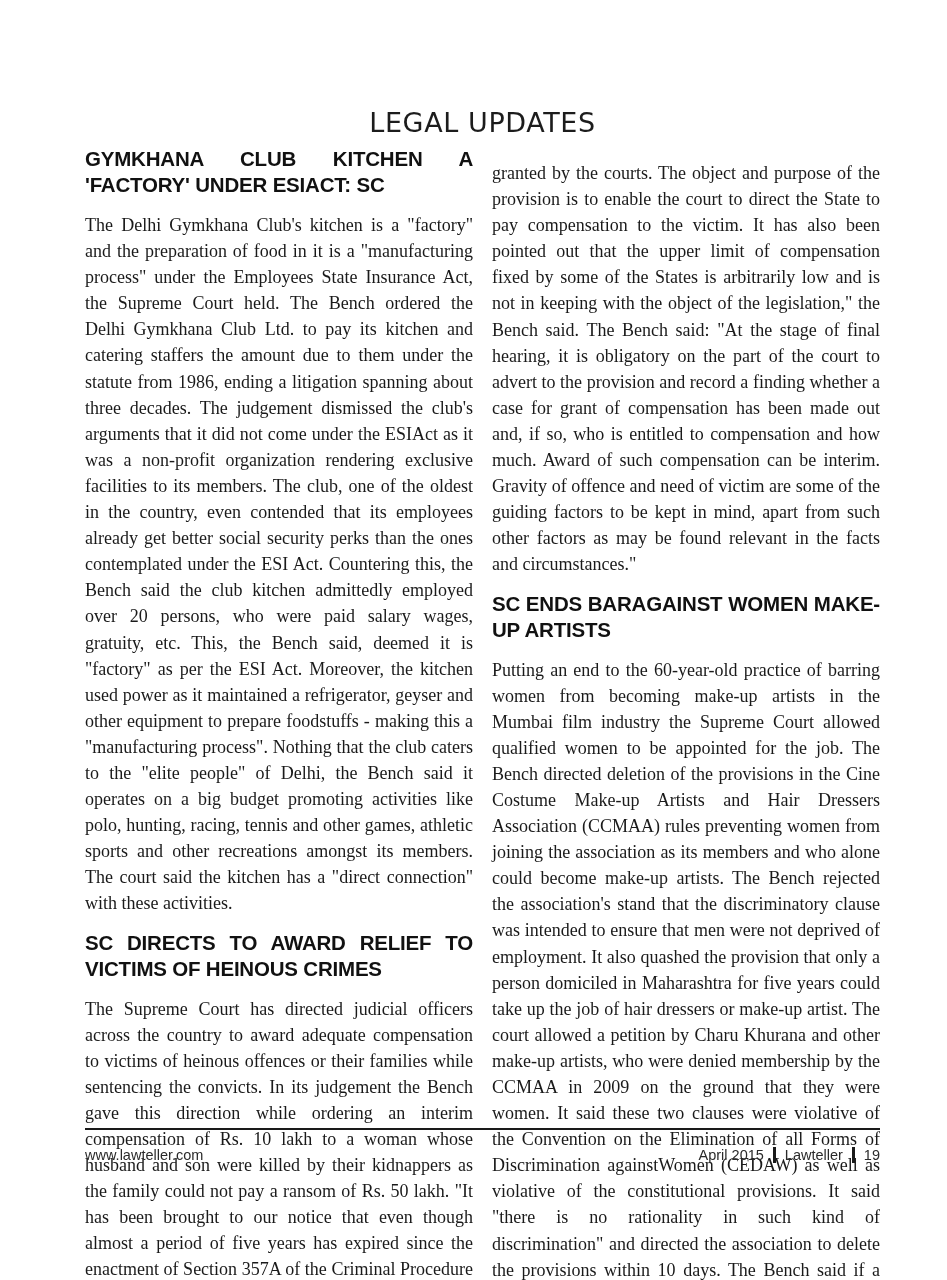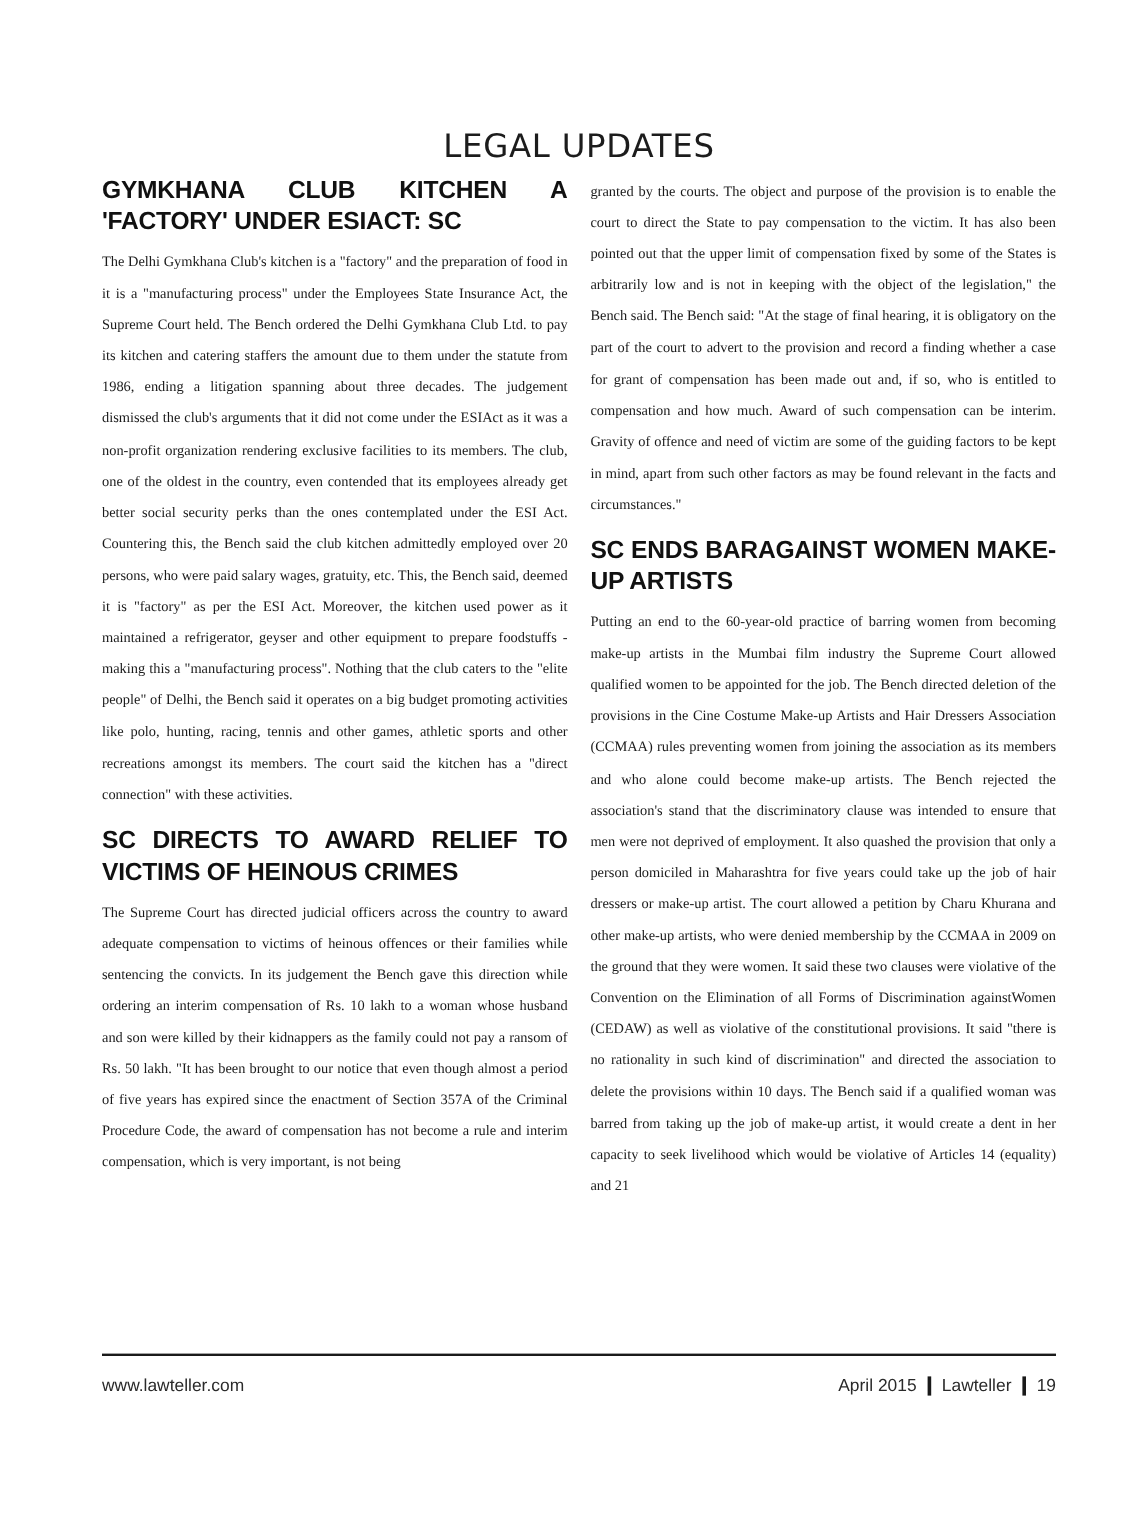--- a/index.html
+++ b/index.html
@@ -74,25 +74,25 @@
   }
   h2.section-head.spaced-first {
     margin-top: 0;
   }
   h2.section-head.gap-above {
     margin-top: 13px;
   }
 
   p.body {
     font-family: "Liberation Serif", serif;
-    font-size: 12px;
+    font-size: 18px;
     line-height: 26.1px;
     text-align: justify;
     text-align-last: left;
-    margin: 0 0 2px 0;
+    margin: 14px 0 2px 0;
     color: #1a1a1a;
     hyphens: none;
   }
   p.body.tight { margin-bottom: 0; }
 
   
   .footer-rule {
     position: absolute;
     left: 85px;
     top: 1128px;

